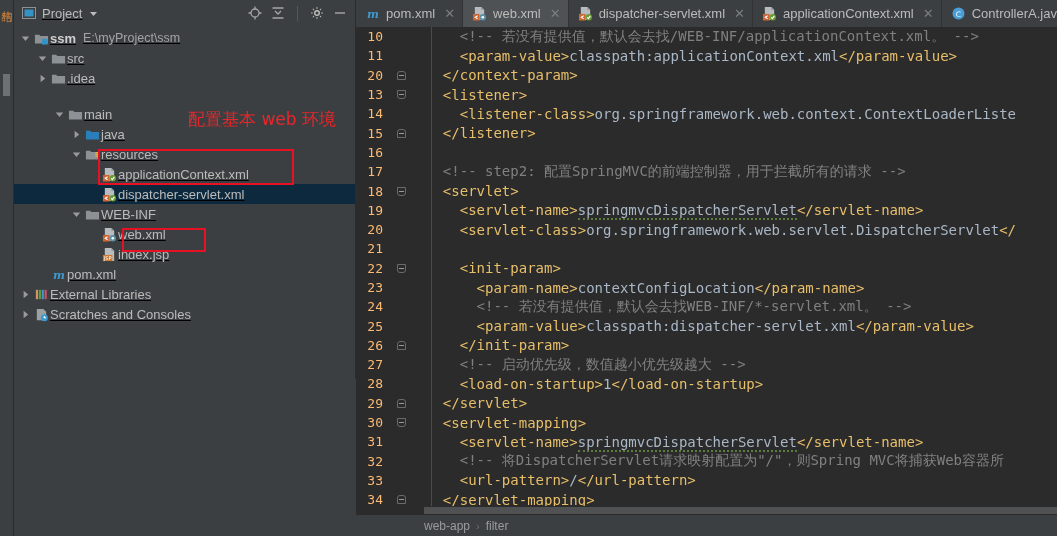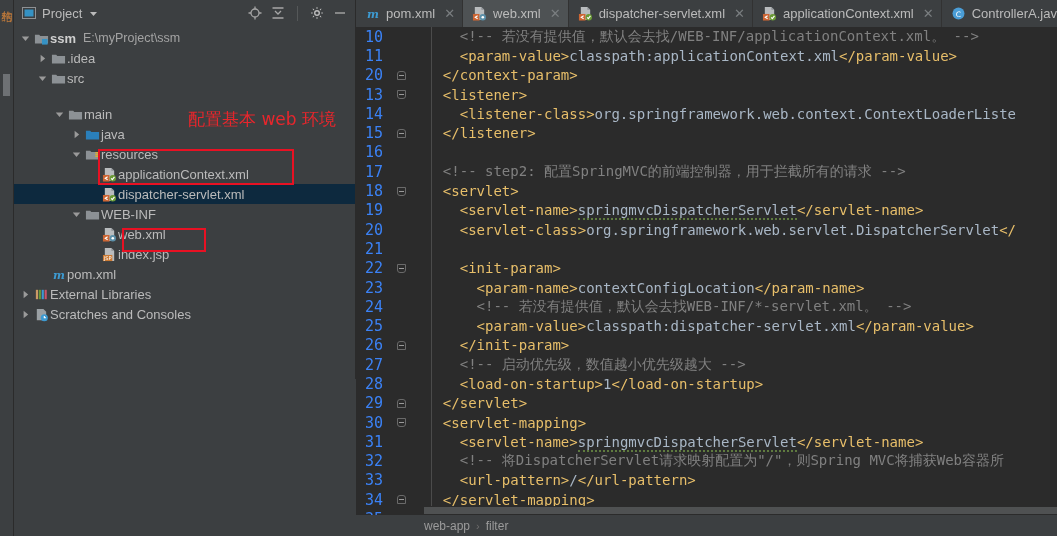--- a/index.html
+++ b/index.html
@@ -25,20 +25,21 @@
   .leftstrip .vhandle {
     position: absolute; left: 3px; top: 74px; width: 7px; height: 22px;
     background: #6e7174;
   }
 
   
   .sidebar {
     width: 342px; flex: 0 0 342px; height: 379px;
     background: #3c3f41; position: relative;
     border-right: 1px solid #2b2b2b;
+    text-decoration: underline;
   }
   .panel-header {
     height: 26px; display: flex; align-items: center;
     padding: 0 4px 0 8px; background: #3c3f41;
   }
   .ph-left { display: flex; align-items: center; gap: 6px; }
   .ph-title { font-size: 13px; color: #bbbbbb; }
   .ph-spacer { flex: 1; }
   .ph-icons { display: flex; align-items: center; gap: 9px; padding-right: 4px; }
   .icn { display: inline-flex; align-items: center; justify-content: center; }
@@ -75,21 +76,21 @@
     border-right: 1px solid #323232; position: relative;
   }
   .tab.active { background: #4e5254; }
   .tab .tclose { color: #7a7e80; font-size: 13px; margin-left: 3px; }
 
   .codewrap { flex: 1; position: relative; overflow: hidden; background: #2b2b2b; }
   .codegrid { position: relative; font-family: "DejaVu Sans Mono", monospace; font-size: 14px; }
   .cline { height: 19.3px; display: flex; align-items: center; white-space: nowrap; }
   .gutnum {
     width: 34px; flex: 0 0 34px; text-align: right; padding-right: 7px;
-    color: #3b82f6; font-size: 15px; font-family: "DejaVu Sans Mono", monospace;
+    color: #fdba74; font-size: 13px; font-family: "DejaVu Sans Mono", monospace;
   }
   .gutfold {
     width: 22px; flex: 0 0 22px; position: relative; height: 19.3px;
     display: flex; align-items: center; justify-content: center;
   }
   .gutbar { width: 12px; flex: 0 0 12px; height: 19.3px; position: relative; }
   .codetext { padding-left: 2px; letter-spacing: 0px; }
 
   
   .indentguide {
@@ -191,42 +192,42 @@
               <path d="M1 4 h4.5 l1.2 1.4 H15 v8 H1 Z" fill="#8c9195"></path>
               <rect x="8.5" y="8.5" width="6" height="6" fill="#3592c4"></rect>
             </svg>
           </span>
           <span class="lbl bold">ssm</span>
           <span class="path">E:\myProject\ssm</span>
         </div>
         <div class="row" style="padding-left: 21px;">
           <span class="arrow">
             <svg width="9" height="9" viewBox="0 0 9 9">
+              <path d="M0.8 2.4 L8.2 2.4 L4.5 7 Z" fill="#9a9a9a"></path>
+            </svg>
+          </span>
+          <span class="ficon">
+            <svg width="15" height="15" viewBox="0 0 16 16">
+              <path d="M1 4 h4.5 l1.2 1.4 H15 v8 H1 Z" fill="#8c9195"></path>
+            </svg>
+          </span>
+          <span class="lbl">src</span>
+        </div>
+        <div class="row" style="padding-left: 21px;">
+          <span class="arrow">
+            <svg width="9" height="9" viewBox="0 0 9 9">
               <path d="M2.6 0.8 L7.2 4.5 L2.6 8.2 Z" fill="#9a9a9a"></path>
             </svg>
           </span>
           <span class="ficon">
             <svg width="15" height="15" viewBox="0 0 16 16">
               <path d="M1 4 h4.5 l1.2 1.4 H15 v8 H1 Z" fill="#8c9195"></path>
             </svg>
           </span>
           <span class="lbl">.idea</span>
-        </div>
-        <div class="row" style="padding-left: 21px;">
-          <span class="arrow">
-            <svg width="9" height="9" viewBox="0 0 9 9">
-              <path d="M0.8 2.4 L8.2 2.4 L4.5 7 Z" fill="#9a9a9a"></path>
-            </svg>
-          </span>
-          <span class="ficon">
-            <svg width="15" height="15" viewBox="0 0 16 16">
-              <path d="M1 4 h4.5 l1.2 1.4 H15 v8 H1 Z" fill="#8c9195"></path>
-            </svg>
-          </span>
-          <span class="lbl">src</span>
         </div>
         <div class="row" style="padding-left: 38px; margin-top: 16px;">
           <span class="arrow">
             <svg width="9" height="9" viewBox="0 0 9 9">
               <path d="M0.8 2.4 L8.2 2.4 L4.5 7 Z" fill="#9a9a9a"></path>
             </svg>
           </span>
           <span class="ficon">
             <svg width="15" height="15" viewBox="0 0 16 16">
               <path d="M1 4 h4.5 l1.2 1.4 H15 v8 H1 Z" fill="#8c9195"></path>

